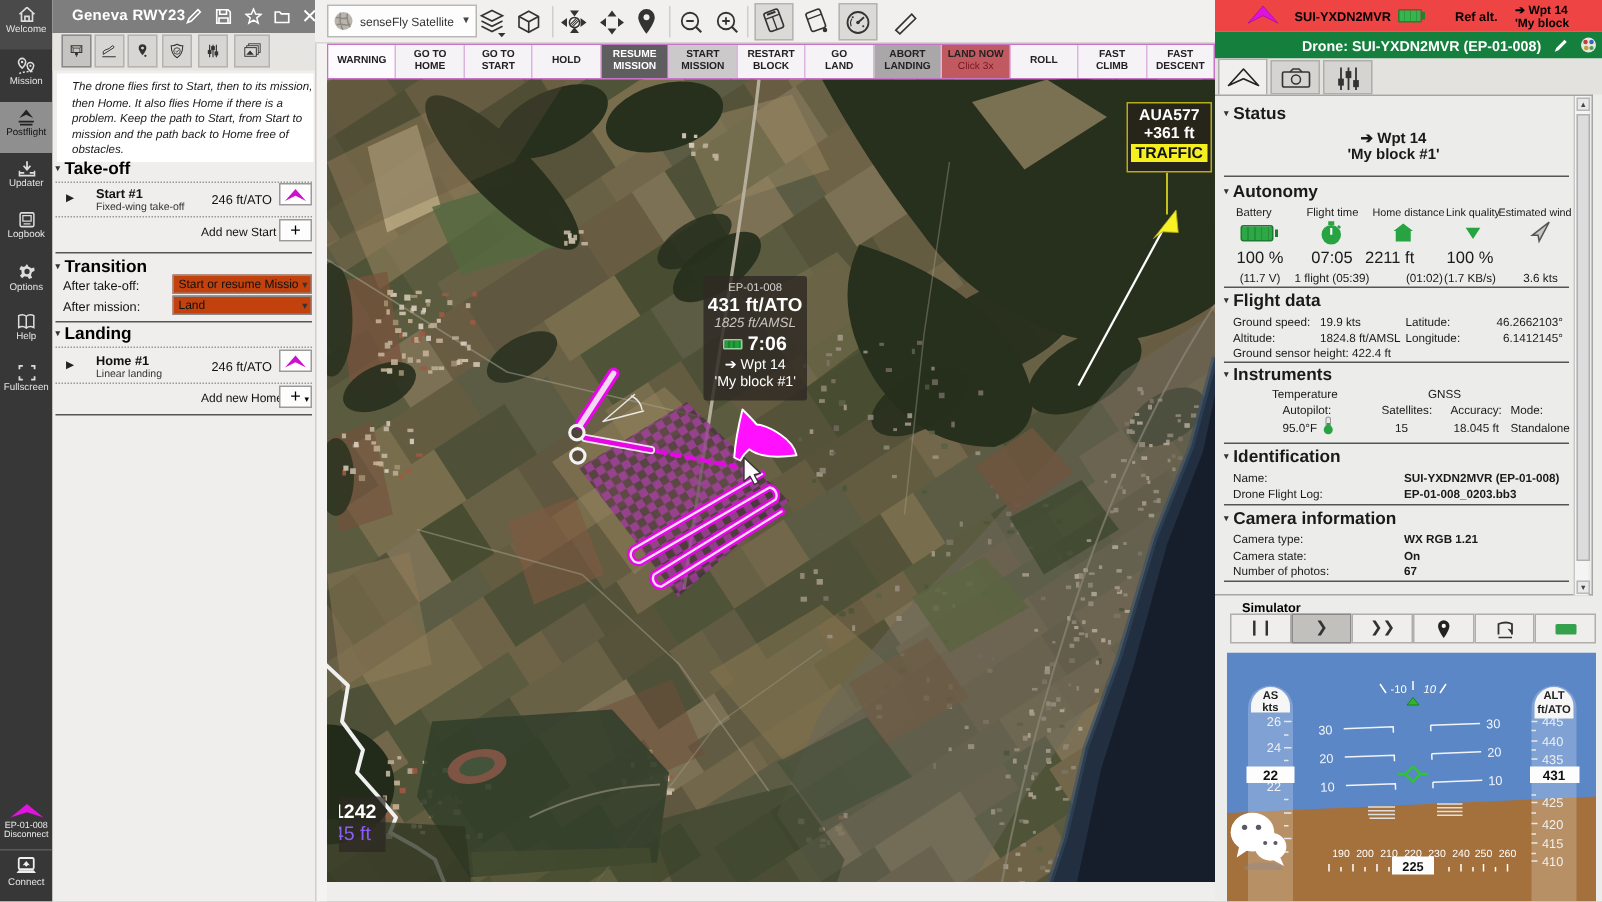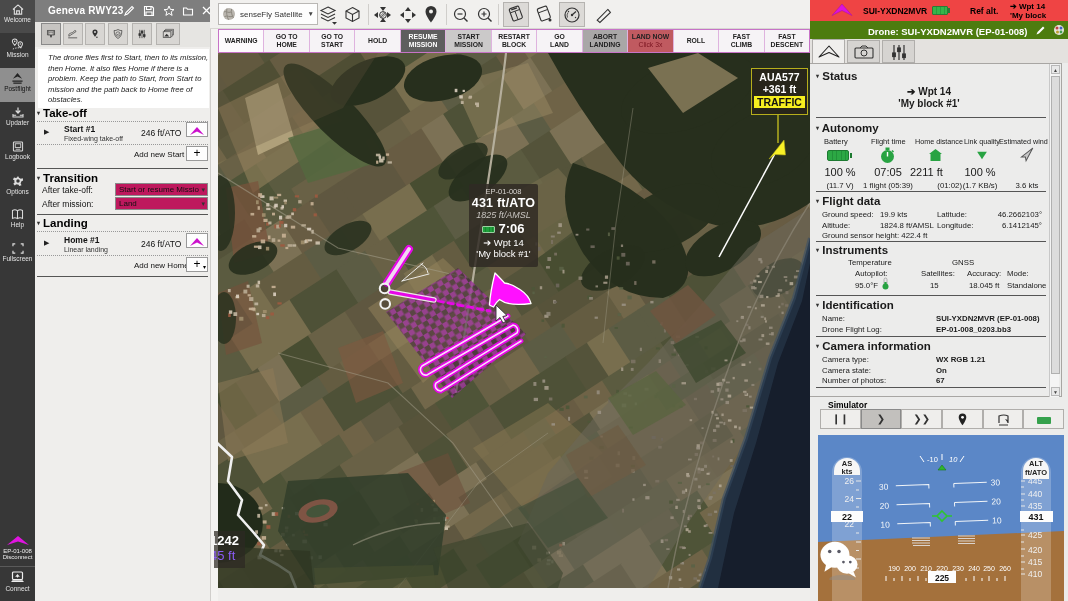--- a/index.html
+++ b/index.html
@@ -19,21 +19,21 @@
 .tbtn svg{display:block;margin:2px auto 0;width:16px;height:16px}
 .tbtn.p{background:#c6c4c1;border:1px solid #8a8a8a}
 .desc{position:absolute;left:3px;top:49px;width:171px;background:#fff;padding:4px 0 2px 10px;font-style:italic;font-size:7.7px;line-height:10.6px;color:#1a1a1a;white-space:nowrap;overflow:hidden}
 .sech{position:absolute;left:2px;font-weight:bold;font-size:11.5px;color:#000}
 .sech:before{content:"▾";font-size:6px;vertical-align:2px;margin-right:3px;color:#333}
 .dotl{position:absolute;left:2px;width:171px;border-top:1px dotted #999}
 .soll{position:absolute;left:2px;width:171px;border-top:1px solid #555}
 .rowl{position:absolute;font-size:8.5px;color:#111}
 .rowsub{position:absolute;font-size:7px;color:#333}
 .wbtn{position:absolute;width:22px;height:15px;background:#fdfdfd;border:1px solid #9a9a9a;text-align:center}
-.drop{position:absolute;height:13px;background:#be185d;border:1px solid #8a8a8a;font-size:8px;color:#111;padding:1px 16px 0 3px;overflow:hidden;white-space:nowrap}
+.drop{position:absolute;height:13px;background:#c2410c;border:1px solid #8a8a8a;font-size:8px;color:#111;padding:1px 16px 0 3px;overflow:hidden;white-space:nowrap}
 .drop:after{content:"▾";position:absolute;right:2px;top:2px;font-size:7px;color:#333}
 .exp{position:absolute;font-size:7px;color:#222}
 
 #mapcol{left:210px;top:0;width:600px;height:601px}
 #mtb{position:absolute;left:0;top:0;width:600px;height:29px;background:#f1f0ee;border-bottom:1px solid #d8d6d2}
 #cmdb{position:absolute;left:8px;top:29px;width:592px;height:24px;background:#f6f3f6;border:1px solid #c773c7;display:flex}
 .cmd{flex:1;border-right:1px solid #dfb3df;font-size:6.8px;font-weight:bold;color:#222;text-align:center;display:flex;flex-direction:column;justify-content:center;line-height:8px}
 #mstat{position:absolute;left:8px;top:588px;width:592px;height:13px;background:#d8d5cf;font-size:7.5px;color:#333;padding:2px 0 0 4px}
 
 #rp{left:810px;top:0;width:258px;height:601px;background:#ececeb}
@@ -1860,39 +1860,39 @@
   <div style="font-size:9px;font-style:italic;color:#c8c4c0">1825 ft/AMSL</div>
   <div style="font-size:13px;font-weight:bold;margin-top:1px"><span style="display:inline-block;width:13px;height:7px;background:repeating-linear-gradient(90deg,#1fa03c 0,#1fa03c 2.5px,#17862f 2.5px,#17862f 3.5px);border:1px solid #9ad0a0;border-radius:1px;margin-right:3px"></span>7:06</div>
   <div style="font-size:9.5px;margin-top:1px">➔ Wpt 14</div>
   <div style="font-size:9.5px">'My block #1'</div>
 </div>
 <div style="position:absolute;left:541px;top:68px;width:57px;height:47px;background:rgba(40,36,26,0.88);border:1px solid #b6ae1c;text-align:center;color:#fff">
   <div style="font-size:10.5px;font-weight:bold;margin-top:2px">AUA577</div>
   <div style="font-size:10.5px;font-weight:bold">+361 ft</div>
   <div style="font-size:10.5px;font-weight:bold;background:#f6ef1f;color:#111;margin:1px 2px 0 2px">TRAFFIC</div>
 </div>
-<div style="position:absolute;left:4px;top:531px;width:31px;height:37px;background:rgba(45,40,34,0.72);overflow:hidden">
+<div style="position:absolute;left:16px;top:531px;width:31px;height:37px;background:rgba(45,40,34,0.72);overflow:hidden">
   <div style="font-size:13px;font-weight:bold;color:#fff;margin:2px 0 0 -4px">1242</div>
   <div style="font-size:13px;font-weight:normal;color:#8b5cf6;margin-left:-4px">45 ft</div>
 </div>
 </div>
 
 <div class="abs" id="rp">
 <div style="position:absolute;left:0;top:0;width:258px;height:21px;background:#ef4444">
  <svg style="position:absolute;left:21px;top:4px" width="22" height="13" viewBox="0 0 22 13">
           <path d="M11 0 L21 11.5 L11 6.5 L1 11.5 z" fill="#dd12dd" stroke="#a010a0" stroke-width=".5"></path>
         </svg>
  <b style="position:absolute;left:53px;top:6px;font-size:8.5px">SUI-YXDN2MVR</b>
  <div style="position:absolute;left:122px;top:6px;width:16px;height:9px;border:1px solid #2c7a36;background:repeating-linear-gradient(90deg,#35b54a 0,#35b54a 3px,#2c9a40 3px,#2c9a40 4px);border-radius:1px"></div>
  <div style="position:absolute;left:138px;top:8px;width:2px;height:5px;background:#2c7a36"></div>
  <b style="position:absolute;left:160px;top:6px;font-size:8.5px">Ref alt.</b>
  <b style="position:absolute;left:200px;top:2px;font-size:8px">➔ Wpt 14</b>
  <b style="position:absolute;left:200px;top:11px;font-size:8px">'My block</b>
 </div>
-<div style="position:absolute;left:0;top:21px;width:258px;height:18px;background:#4d7c0f;color:#fff">
+<div style="position:absolute;left:0;top:21px;width:258px;height:18px;background:#15803d;color:#fff">
  <b style="position:absolute;left:58px;top:4.5px;font-size:9.5px">Drone: SUI-YXDN2MVR (EP-01-008)</b>
  <svg style="position:absolute;left:225px;top:4px" width="11" height="11" viewBox="0 0 11 11">
           <path d="M1.5 9.5 L2.5 7 L8 1.5 L9.5 3 L4 8.5 L1.5 9.5 z" fill="#fff"></path>
         </svg>
  <svg style="position:absolute;left:243px;top:3px" width="12" height="12" viewBox="0 0 12 12">
           <circle cx="6" cy="6" r="5" fill="#e8e4de"></circle>
           <circle cx="4" cy="4" r="1.5" fill="#c04040"></circle>
           <circle cx="8" cy="4" r="1.5" fill="#4060c0"></circle>
           <circle cx="4.5" cy="8" r="1.5" fill="#c0a030"></circle>
           <circle cx="8" c58="8" cy="8" r="1.4" fill="#40a050"></circle>

